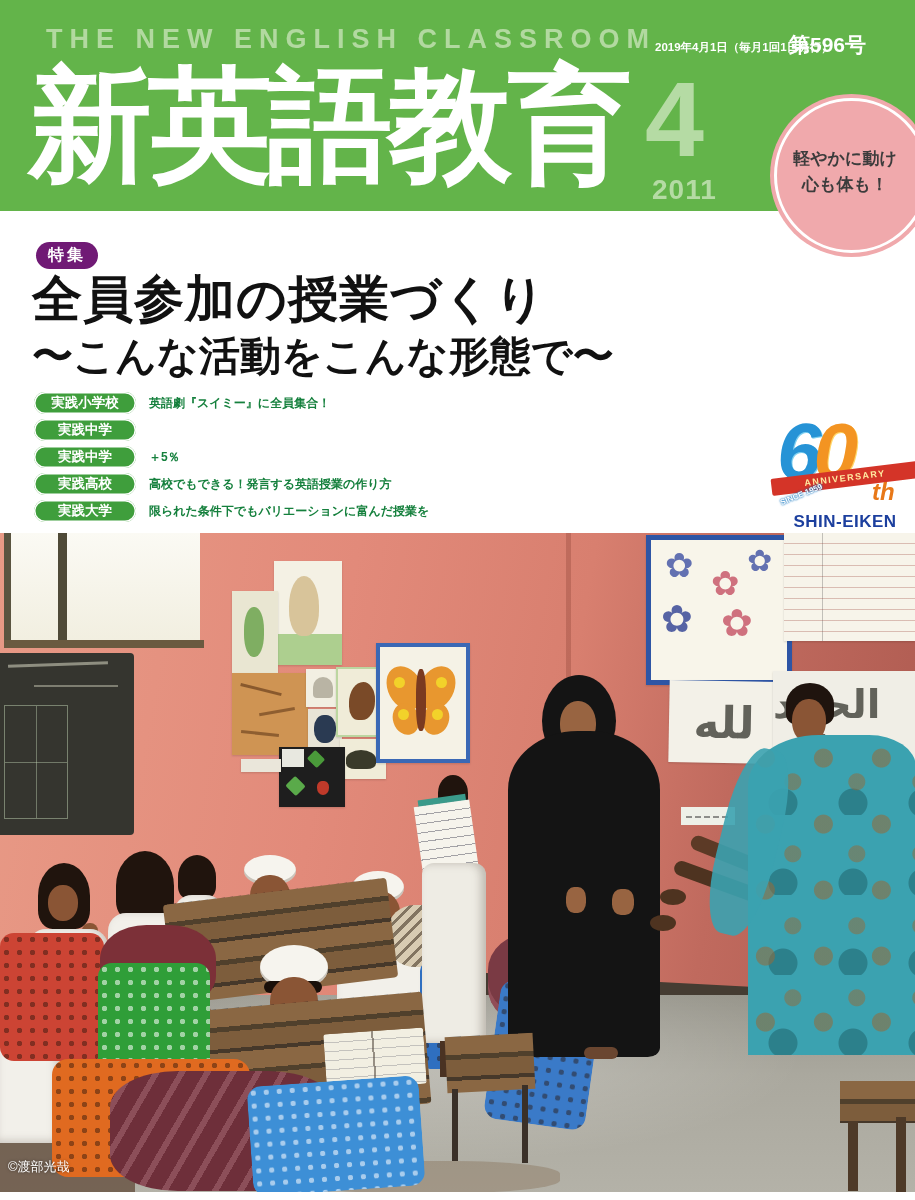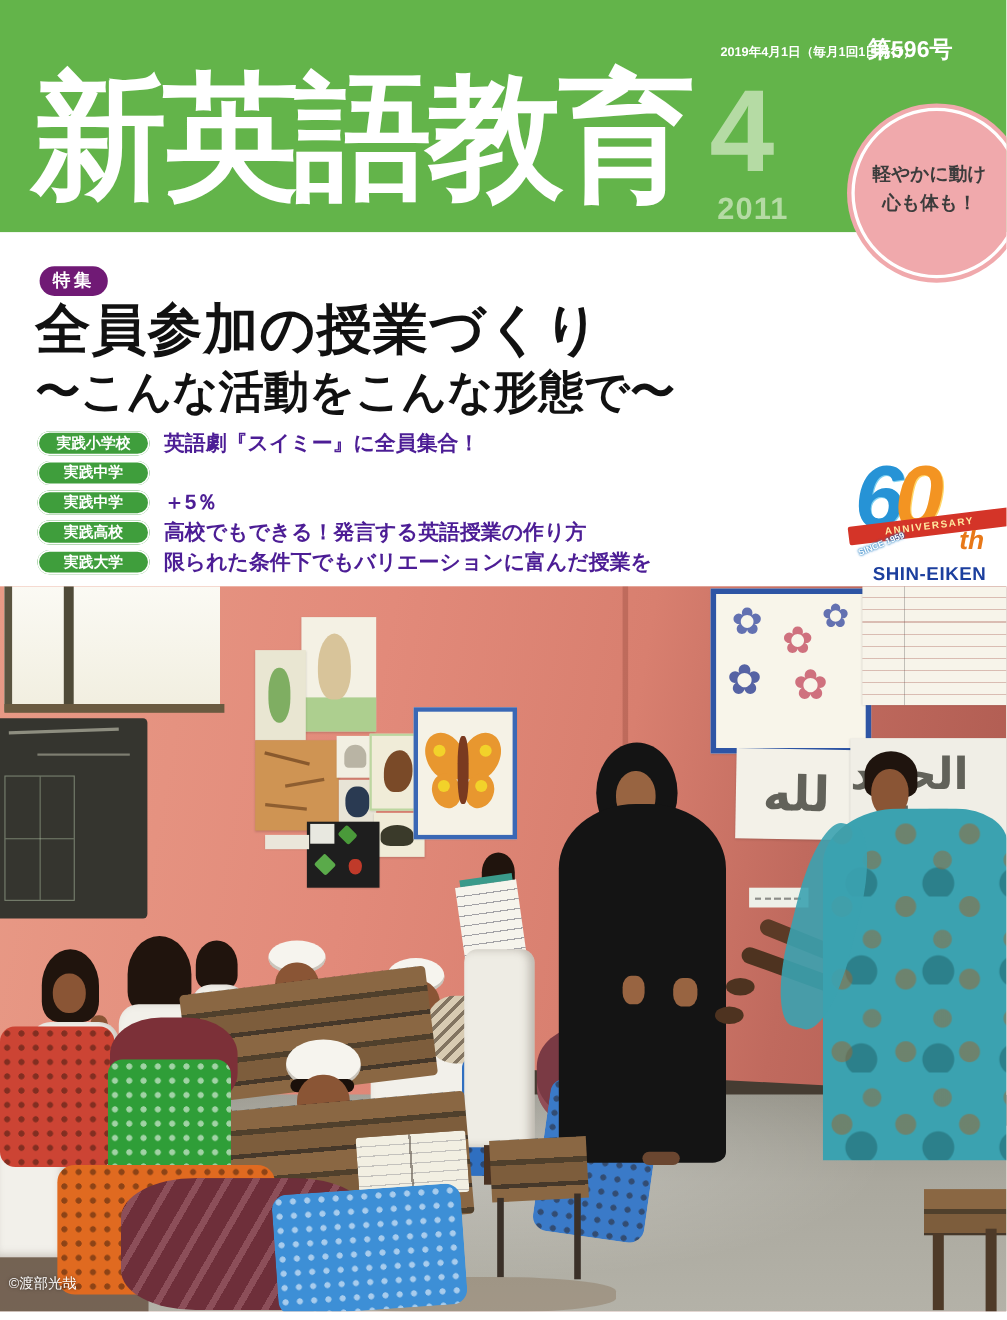--- a/index.html
+++ b/index.html
@@ -28,21 +28,21 @@
   .feature-badge{left:36px;top:242px;background:#701a75;color:#fff;font-size:16px;font-weight:bold;
     letter-spacing:3px;padding:3px 12px;border-radius:14px;}
   .feature-title{left:32px;top:266px;font-size:50px;font-weight:900;color:#111;letter-spacing:1px;white-space:nowrap;}
   .feature-sub{left:32px;top:329px;font-size:41px;font-weight:800;color:#111;white-space:nowrap;}
 
   
   .articles{left:34px;top:392px;width:760px;}
   .article-row{display:flex;align-items:center;gap:13px;margin-bottom:5px;height:22px;}
   .pill{background:#3f9e3c;color:#fff;font-size:13.5px;font-weight:bold;min-width:86px;text-align:center;
     padding:2px 8px;border-radius:13px;box-shadow:inset 0 0 0 1.5px #fff;white-space:nowrap;}
-  .article-title{font-size:19px;font-weight:bold;color:#4c1d95;white-space:nowrap;}
+  .article-title{font-size:12px;font-weight:bold;color:#15803d;white-space:nowrap;}
 
   
   .anniv{left:775px;top:424px;width:140px;height:110px;}
   .anniv-num{left:2px;top:-12px;font-size:80px;font-weight:900;font-style:italic;letter-spacing:-8px;line-height:1;}
   .d1{color:#2693d6;text-shadow:1px 1px 0 #7fd0f0;}
   .d2{color:#f39422;text-shadow:1px 1px 0 #ffd76a;}
   .ribbon{left:-4px;top:46px;width:148px;height:17px;background:#d43428;transform:rotate(-7deg);
     color:#ffe9a0;font-size:9px;font-weight:bold;letter-spacing:1.5px;text-align:center;line-height:17px;border-radius:2px;}
   .since{left:4px;top:66px;transform:rotate(-22deg);font-size:8px;font-weight:bold;color:#ffffff;
     text-shadow:0 0 2px #1878c0,0 0 2px #1878c0;}
@@ -126,20 +126,21 @@
   .holes-dark{background-image:radial-gradient(circle,rgba(40,20,10,.45) 2.5px,transparent 3px);background-size:13px 13px;}
   .holes-white{background-image:radial-gradient(circle,rgba(255,255,255,.55) 2.5px,transparent 3px);background-size:13px 13px;}
   .planks{background:repeating-linear-gradient(180deg,#8a6743 0 18px,#50402c 18px 23px,#7d5d3c 23px 40px,#46382a 40px 44px);}
 
   .credit{left:8px;bottom:16px;color:#ffffff;font-size:13px;text-shadow:0 0 3px rgba(0,0,0,.6);}
 </style>
 </head>
 <body>
 
 <div class="abs green-band">
+  <div class="abs masthead">THE NEW ENGLISH CLASSROOM</div>
   <div class="abs issue-info">2019年4月1日（毎月1回1日発行）</div>
   <div class="abs issue-no">第596号</div>
   <div class="abs title-jp">新英語教育</div>
   <div class="abs month-num">4</div>
   <div class="abs year-num">2011</div>
 </div>
 
 <div class="abs circle-badge">
   <div class="abs circle-ring"></div>
   <div class="abs circle-text">

